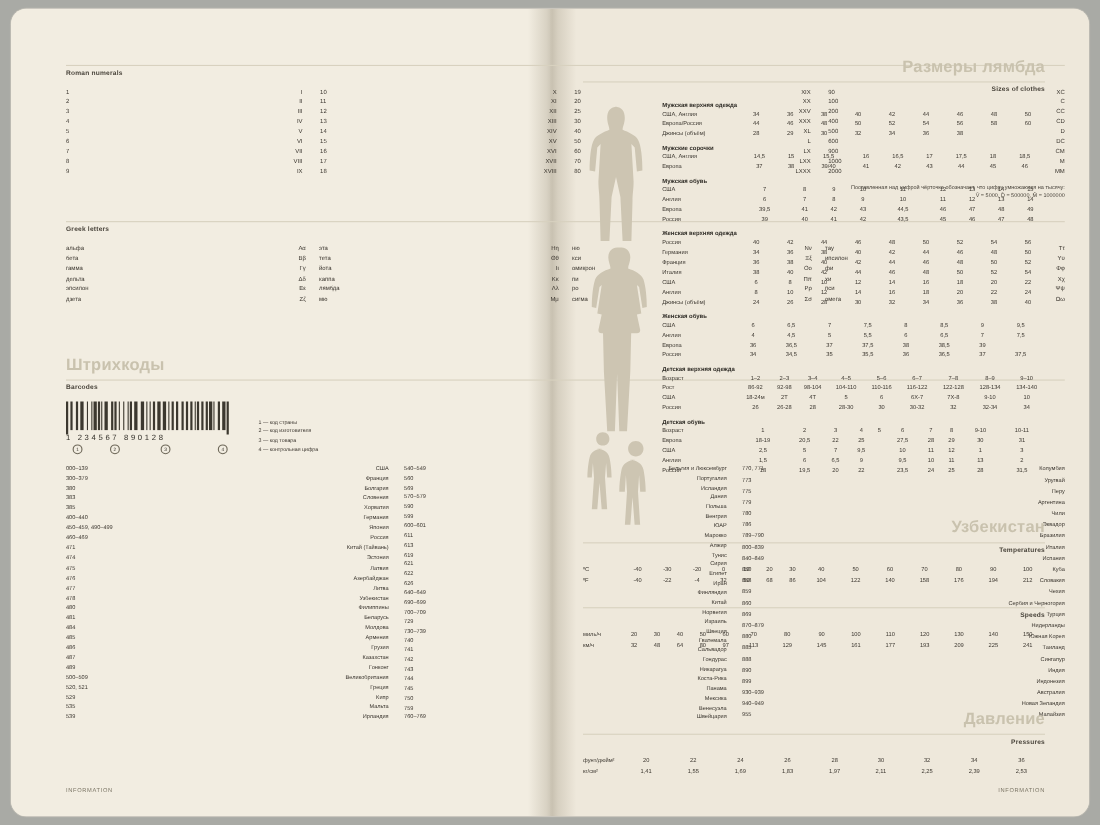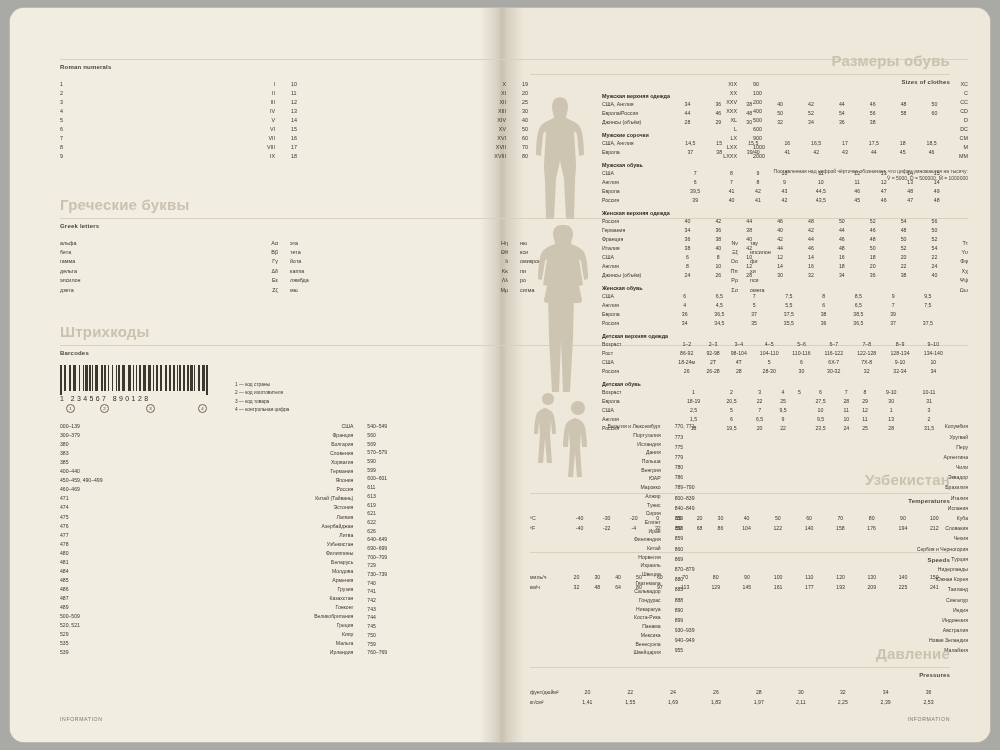--- a/index.html
+++ b/index.html
@@ -366,21 +366,20 @@
               <td class="rn-val">MM</td>
             </tr>
           </tbody>
         </table>
       </div>
     <div class="note" style="margin-top:7px;">Поставленная над цифрой чёрточка обозначает, что цифру умножаются на тысячу:</div>
     <div class="note">V̄ = 5000, D̄ = 500000, M̄ = 1000000</div>
   </div>
 
   <div class="l-pad" style="top:188px;">
-    <div class="sec-title">Греческие буквы</div>
     <div class="rule" style="margin:5px 0 4px 0;"></div>
     <div class="sec-sub">Greek letters</div>
     <div id="greek-cols" style="display:flex;gap:12px;margin-top:9px;">
         <table class="gk-table" style="flex: 1 1 0%;">
           <tbody>
             <tr>
               <td class="gk-name">альфа</td>
               <td class="gk-sym">Αα</td>
             </tr>
             <tr>
@@ -1099,21 +1098,21 @@
               <td class="cd-name">Малайзия</td>
             </tr>
           </tbody>
         </table>
       </div>
   </div>
 
   <div class="footer" style="left:50px;">INFORMATION</div>
 
   <div class="r-pad" style="top:44px;left:520px;right:40px;">
-    <div class="sec-title t-right">Размеры обувь</div>
+    <div class="sec-title t-right">Размеры лямбда</div>
     <div class="rule" style="margin:5px 0 4px 0;"></div>
     <div class="sec-sub t-right">Sizes of clothes</div>
 
     <div style="position:relative;margin-top:8px;">
 
       <svg width="62" height="300" viewBox="0 0 62 300" style="position:absolute;left:0;top:0;">
         <path class="silh" d="M31 4c-6 0-9 4-9 10 0 5 2 8 2 11-5 2-12 5-14 9-3 5-4 18-4 28l5 1 2-22 3-3-2 34c0 8 1 10 1 18l1 36h8l2-40 4-18 4 18 2 40h8l1-36c0-8 1-10 1-18l-2-34 3 3 2 22 5-1c0-10-1-23-4-28-2-4-9-7-14-9 0-3 2-6 2-11 0-6-3-10-9-10z"></path>
       </svg>
       <svg width="62" height="300" viewBox="0 0 62 300" style="position:absolute;left:0;top:128px;">
         <path class="silh" d="M31 4c-5 0-8 4-8 9 0 4 2 7 2 10-6 2-12 5-14 10-2 6-3 16-3 25l4 1 3-19 2-2-4 26 4 1-3 14c0 2 1 3 3 3h32c2 0 3-1 3-3l-3-14 4-1-4-26 2 2 3 19 4-1c0-9-1-19-3-25-2-5-8-8-14-10 0-3 2-6 2-10 0-5-3-9-8-9zm-13 69l1 44 3 54h7l2-52 2 52h7l3-54 1-44z"></path>

